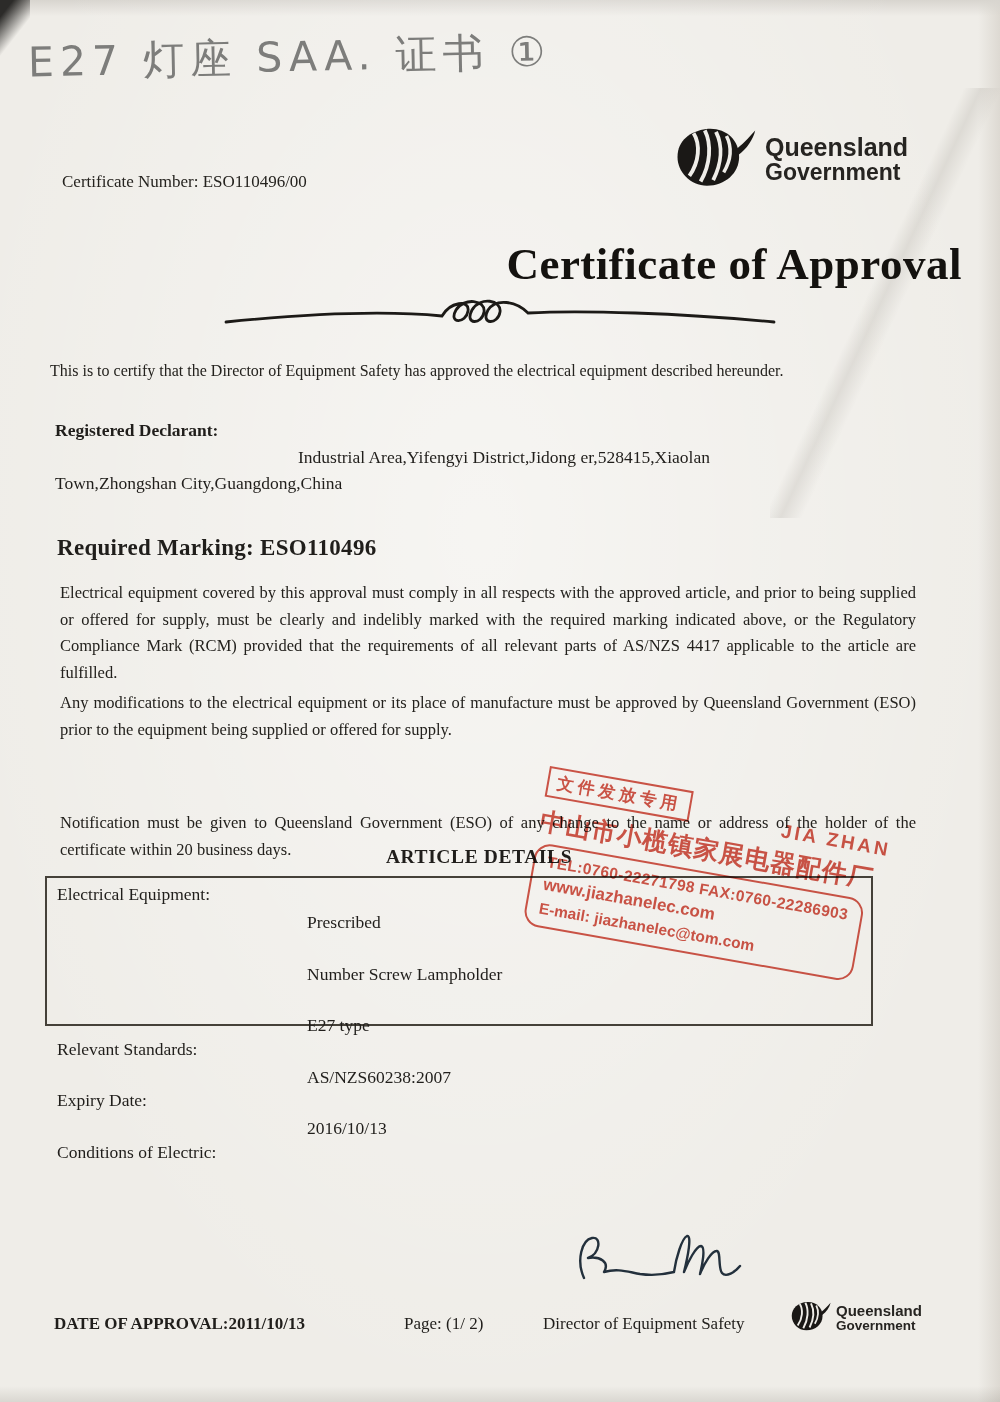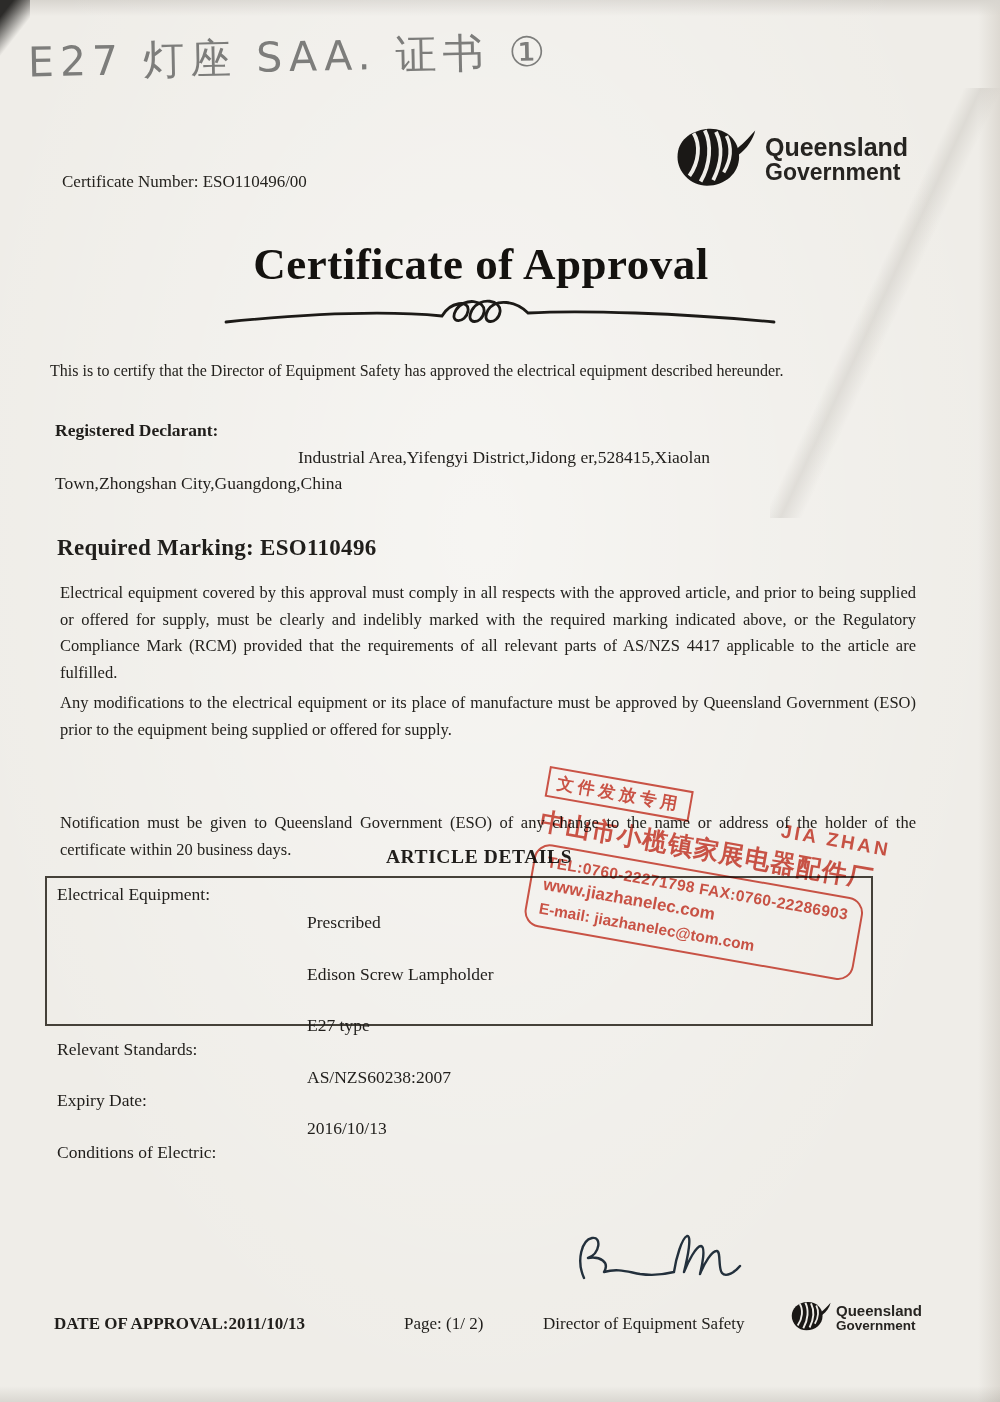--- a/index.html
+++ b/index.html
@@ -33,21 +33,21 @@
   }
 
   .cert-number { position:absolute; left:62px; top:172px; font-size:17px; color:#25231f; }
 
   .logo { display:flex; align-items:center; gap:7px; }
   .logo-top { position:absolute; left:674px; top:120px; }
   .logo-text { font-family:"Liberation Sans", sans-serif; font-weight:bold; color:#262421; line-height:1.06; }
   .logo-top .logo-l1 { font-size:25px; }
   .logo-top .logo-l2 { font-size:23px; }
 
-  .title { position:absolute; top:238px; left:0; width:962px; text-align:center;
+  .title { position:absolute; top:238px; left:0; width:962px; text-align:right;
     font-size:45px; font-weight:bold; color:#14120f; letter-spacing:.5px; }
   .flourish { position:absolute; top:298px; left:50%; transform:translateX(-50%); }
 
   .intro { position:absolute; left:50px; top:362px; font-size:16px; white-space:nowrap; color:#24221e; }
 
   .decl-label { position:absolute; left:55px; top:420px; font-size:17.5px; font-weight:bold; }
   .decl-1 { position:absolute; left:298px; top:421px; font-size:17.5px; }
   .decl-2 { position:absolute; left:298px; top:447px; font-size:17.5px; }
   .decl-3 { position:absolute; left:55px;  top:473px; font-size:17.5px; }
 
@@ -146,21 +146,21 @@
 
   <div class="article-heading">ARTICLE DETAILS</div>
 
   <div class="article-box">
     <div class="t-row">
       <span class="t-label">Electrical  Equipment:</span>
       <span class="t-value">Prescribed</span>
     </div>
     <div class="t-row">
       <span class="t-label"></span>
-      <span class="t-value">Edison Screw Lampholder</span>
+      <span class="t-value">Number Screw Lampholder</span>
     </div>
     <div class="t-row">
       <span class="t-label"></span>
       <span class="t-value">E27 type</span>
     </div>
     <div class="t-row">
       <span class="t-label">Relevant Standards:</span>
       <span class="t-value">AS/NZS60238:2007</span>
     </div>
     <div class="t-row">

